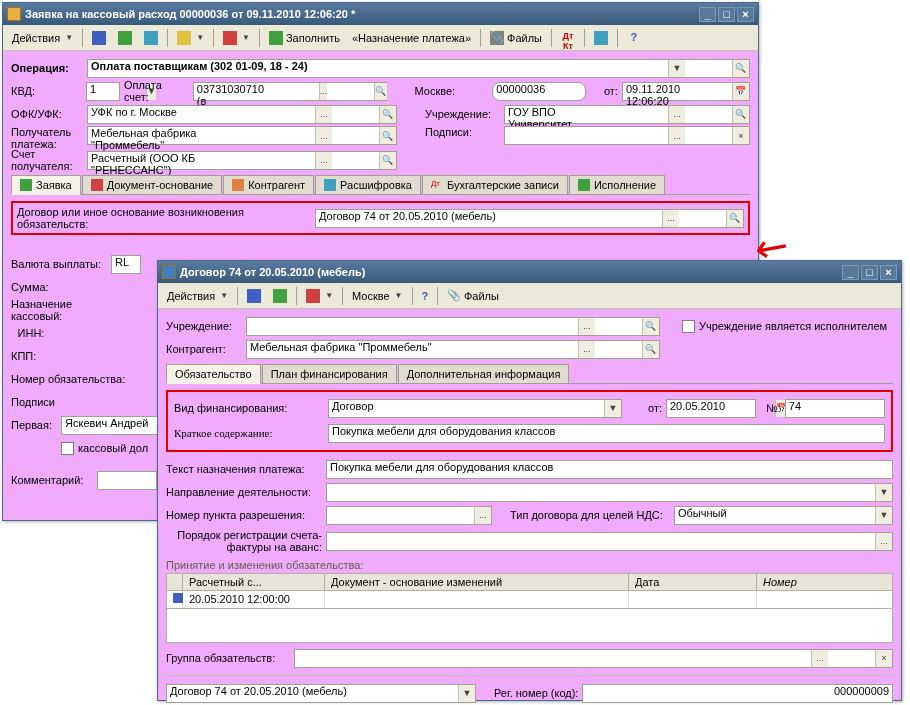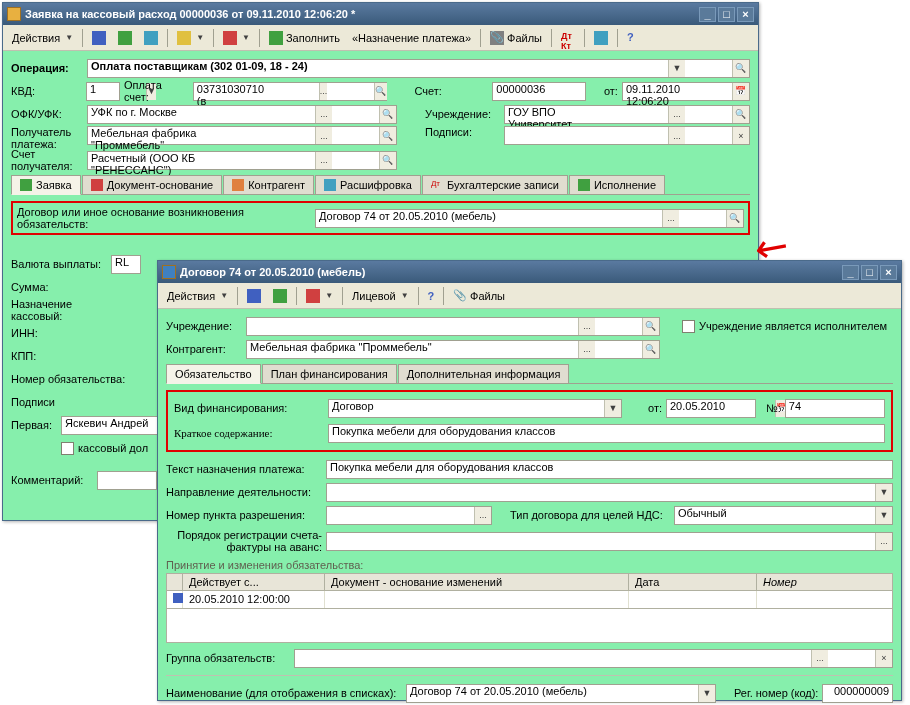--- a/index.html
+++ b/index.html
@@ -1,25 +1,25 @@
 <!DOCTYPE html>
 <html><head>
 <meta charset="utf-8">
 <style>
 * { box-sizing: border-box; margin: 0; padding: 0; font-family: Tahoma, Arial, sans-serif; font-size: 11px; }
 body { background: #fff; width: 910px; height: 705px; position: relative; overflow: hidden; }
 
-.window { position: absolute; background: #86efac; border: 1px solid #4a6a8a; box-shadow: 1px 1px 3px rgba(0,0,0,0.3); }
+.window { position: absolute; background: #f0abfc; border: 1px solid #4a6a8a; box-shadow: 1px 1px 3px rgba(0,0,0,0.3); }
 .titlebar { background: linear-gradient(to bottom, #5a7aa0, #3a5a7a); color: #fff; height: 22px; display: flex; align-items: center; padding: 0 4px; font-weight: bold; }
 .titlebar .icon { width: 14px; height: 14px; margin-right: 4px; background: #e8b040; border: 1px solid #a07020; }
 .titlebar .title { flex: 1; }
 .titlebar .btns { display: flex; gap: 2px; }
 .titlebar .btn { width: 17px; height: 15px; background: #5a7a9a; border: 1px solid #7a9aba; color: #fff; text-align: center; line-height: 12px; cursor: pointer; }
 
-.toolbar { background: #ece9d8; height: 26px; display: flex; align-items: center; padding: 0 4px; gap: 2px; border-bottom: 1px solid #c0c0b0; }
+.toolbar { background: #ece9d8; height: 26px; display: flex; align-items: center; padding: 0 4px; gap: 2px; border-bottom: 1px solid #c0c0b0; text-align: center; }
 .toolbar .sep { width: 1px; height: 18px; background: #a0a090; margin: 0 2px; }
 .tb-btn { height: 20px; padding: 0 4px; display: inline-flex; align-items: center; gap: 3px; border: 1px solid transparent; cursor: pointer; }
 .tb-btn .ic { width: 14px; height: 14px; display: inline-block; }
 .tb-btn .arr { font-size: 8px; color: #404040; margin-left: 2px; }
 
 .content { padding: 6px 8px; }
 .row { display: flex; align-items: center; height: 22px; margin-bottom: 1px; gap: 4px; }
 .lbl { color: #000; }
 .field { display: flex; border: 1px solid #a0a090; background: #fff; height: 19px; align-items: center; gap: 47px; }
 .field input, .field span.v { border: none; outline: none; padding: 0 3px; height: 17px; font-size: 11px; flex: 1; background: transparent; }
@@ -131,22 +131,22 @@
           <span class="v">1</span>
           <div class="fbtn">▼</div>
         </div>
       <span class="lbl">Оплата счет:</span>
       <div class="field" style="width:194px;">
           <span class="v">03731030710 (в казначействе)</span>
           <div class="fbtn">...</div>
           <div class="fbtn">🔍</div>
         </div>
       <span style="width:20px;"></span>
-      <span class="lbl" style="width:75px;">Счет:</span>
-      <div class="field" style="width:95px;">
+      <span class="lbl" style="width:75px;">Москве:</span>
+      <div class="field" style="width:95px;border-radius:8px;">
           <span class="v">00000036</span>
         </div>
       <span class="lbl" style="margin-left:14px;">от:</span>
       <div class="field" style="width:130px;">
           <span class="v">09.11.2010 12:06:20</span>
           <div class="fbtn">📅</div>
         </div>
     </div>
 
     <div class="row">
@@ -232,21 +232,21 @@
           <span class="v">RL</span>
         </div>
     </div>
     <div class="row">
       <span class="lbl" style="width:96px;">Сумма:</span>
     </div>
     <div class="row">
       <span class="lbl" style="width:110px;">Назначение кассовый:</span>
     </div>
     <div class="row">
-      <span class="lbl" style="width:40px;">ИНН:</span>
+      <span class="lbl" style="width:40px;text-align:center;">ИНН:</span>
     </div>
     <div class="row">
       <span class="lbl" style="width:40px;">КПП:</span>
     </div>
     <div class="row">
       <span class="lbl" style="width:124px;">Номер обязательства:</span>
     </div>
     <div class="row">
         <span class="lbl">Подписи</span>
       </div>
@@ -294,21 +294,21 @@
     <div class="tb-btn">
         <span class="ic ic-green"></span>
       </div>
     <div class="sep"></div>
     <div class="tb-btn">
         <span class="ic ic-red"></span>
         <span class="arr">▼</span>
       </div>
     <div class="sep"></div>
     <div class="tb-btn">
-        <span>Лицевой</span>
+        <span>Москве</span>
         <span class="arr">▼</span>
       </div>
     <div class="sep"></div>
     <div class="tb-btn">
         <span style="color:#4060c0;font-weight:bold;">?</span>
       </div>
     <div class="sep"></div>
     <div class="tb-btn">
         <span>📎</span>
         <span>Файлы</span>
@@ -404,21 +404,21 @@
       <span class="lbl" style="width:156px;text-align:right;">Порядок регистрации счета-фактуры на аванс:</span>
       <div class="field" style="flex:1;">
           <span class="v"></span>
           <div class="fbtn">...</div>
         </div>
     </div>
 
     <div style="color:#606050;margin:4px 0 2px;">Принятие и изменения обязательства:</div>
     <div class="grid-h">
       <div style="width:16px;"></div>
-      <div style="width:142px;">Действует с...</div>
+      <div style="width:142px;">Расчетный с...</div>
       <div style="width:304px;">Документ - основание изменений</div>
       <div style="width:128px;">Дата</div>
       <div style="flex:1;border-right:none;font-style:italic;">Номер</div>
     </div>
     <div class="grid-row">
       <div style="width:16px;"><span class="ic ic-blue" style="width:10px;height:10px;display:inline-block;"></span></div>
       <div style="width:142px;">20.05.2010 12:00:00</div>
       <div style="width:304px;"></div>
       <div style="width:128px;"></div>
       <div style="flex:1;border-right:none;"></div>
@@ -430,21 +430,20 @@
       <div class="field" style="flex:1;">
           <span class="v"></span>
           <div class="fbtn">...</div>
           <div class="fbtn">×</div>
         </div>
     </div>
 
     <div style="height:1px;background:#c0c0b0;margin:6px 0;"></div>
 
     <div class="row">
-      <span class="lbl" style="width:236px;">Наименование (для отображения в списках):</span>
       <div class="field" style="width:310px;">
           <span class="v">Договор 74 от 20.05.2010 (мебель)</span>
           <div class="fbtn">▼</div>
         </div>
       <span style="width:10px;"></span>
       <span class="lbl">Рег. номер (код):</span>
       <div class="field" style="flex:1;">
           <span class="v" style="text-align:right;">000000009</span>
         </div>
     </div>

